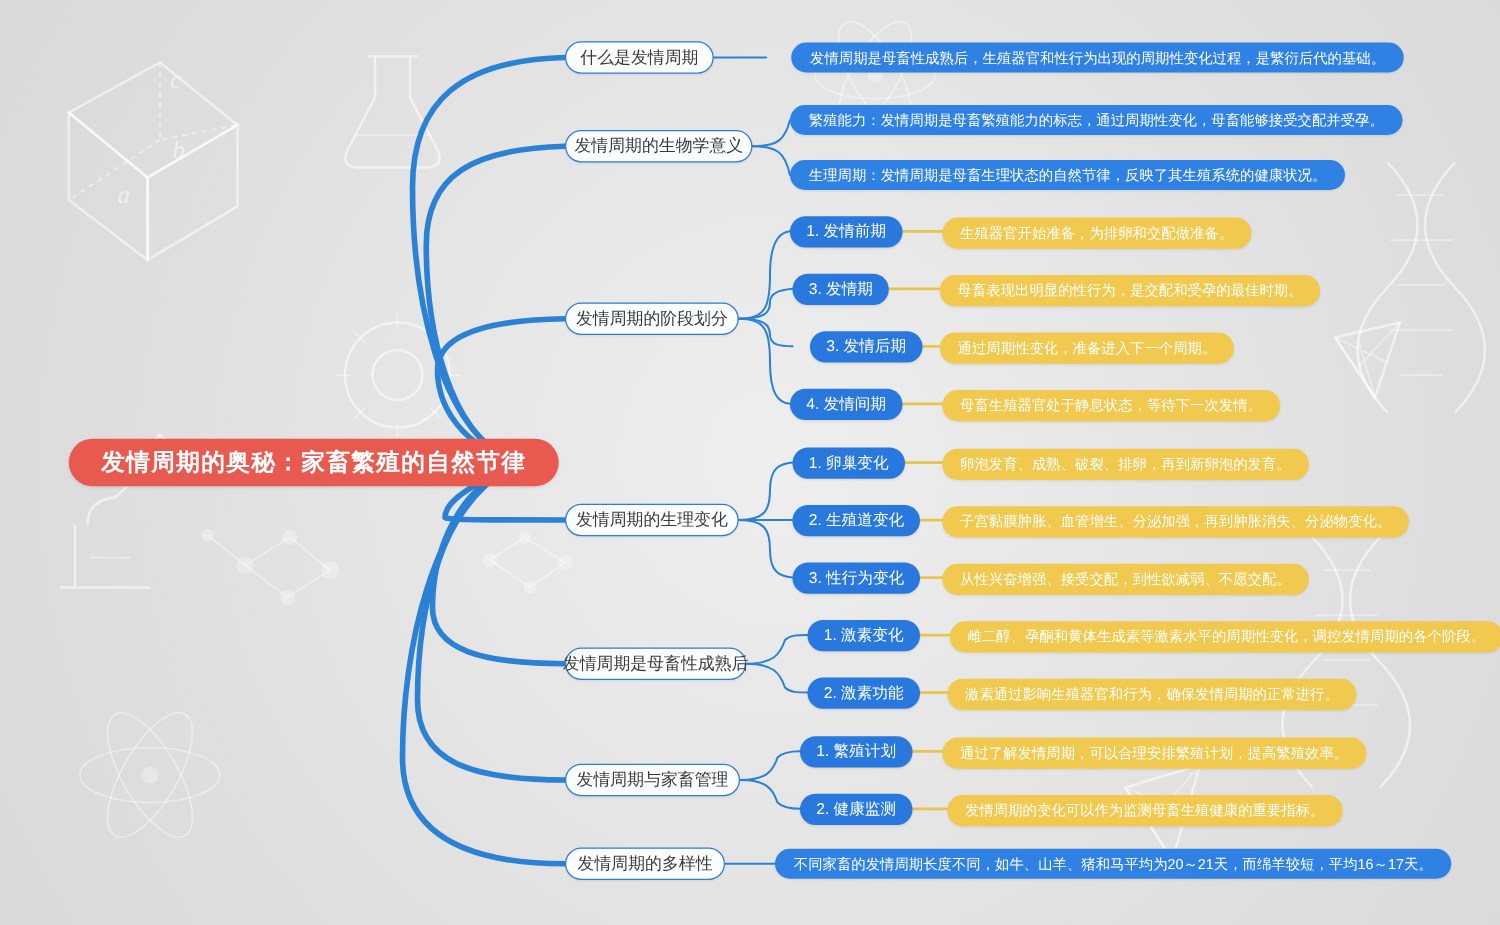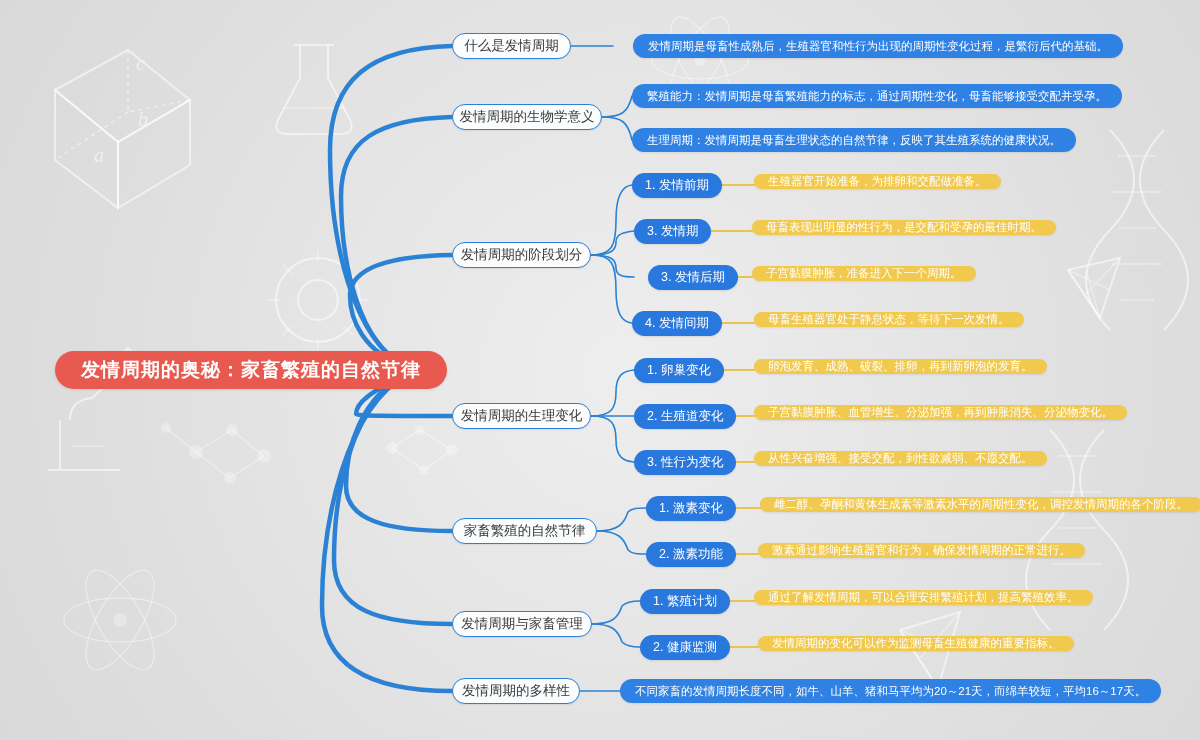--- a/index.html
+++ b/index.html
@@ -65,21 +65,21 @@
     padding:0 13px;
     justify-content:flex-start;
     box-shadow:0 1px 2px rgba(0,0,0,.10);
   }
   
   .leaf-yellow{
     background:#f1c94f;
     border-radius:12px;
     color:#ffffff;
     font-size:11.5px;
-    height:15px;
+    height:25px;
     padding:0 14px;
     box-shadow:0 1px 2px rgba(0,0,0,.08);
   }
   .leaf-blue{
     background:#2f81e4;
     border-radius:13px;
     color:#ffffff;
     font-size:11.5px;
     height:24px;
     padding:0 15px;
@@ -262,21 +262,21 @@
     <span>3. 发情期</span>
   </div>
   <div class="node leaf-yellow" style="left:752px;top:220px;">
     <span>母畜表现出明显的性行为，是交配和受孕的最佳时期。</span>
   </div>
 
   <div class="node pill-blue" style="left:648px;top:265px;">
     <span>3. 发情后期</span>
   </div>
   <div class="node leaf-yellow" style="left:752px;top:266px;">
-    <span>子宫黏膜肿胀，准备进入下一个周期。</span>
+    <span>通过周期性变化，准备进入下一个周期。</span>
   </div>
 
   <div class="node pill-blue" style="left:632px;top:311px;">
     <span>4. 发情间期</span>
   </div>
   <div class="node leaf-yellow" style="left:754px;top:312px;">
     <span>母畜生殖器官处于静息状态，等待下一次发情。</span>
   </div>
 
   <div class="node branch" style="left:452px;top:403px;width:139px;">
@@ -297,21 +297,21 @@
   </div>
 
   <div class="node pill-blue" style="left:634px;top:450px;">
     <span>3. 性行为变化</span>
   </div>
   <div class="node leaf-yellow" style="left:754px;top:451px;">
     <span>从性兴奋增强、接受交配，到性欲减弱、不愿交配。</span>
   </div>
 
   <div class="node branch" style="left:452px;top:518px;width:145px;">
-    <span>家畜繁殖的自然节律</span>
+    <span>发情周期是母畜性成熟后</span>
   </div>
   <div class="node pill-blue" style="left:646px;top:496px;">
     <span>1. 激素变化</span>
   </div>
   <div class="node leaf-yellow" style="left:760px;top:497px;">
     <span>雌二醇、孕酮和黄体生成素等激素水平的周期性变化，调控发情周期的各个阶段。</span>
   </div>
 
   <div class="node pill-blue" style="left:646px;top:542px;">
     <span>2. 激素功能</span>

